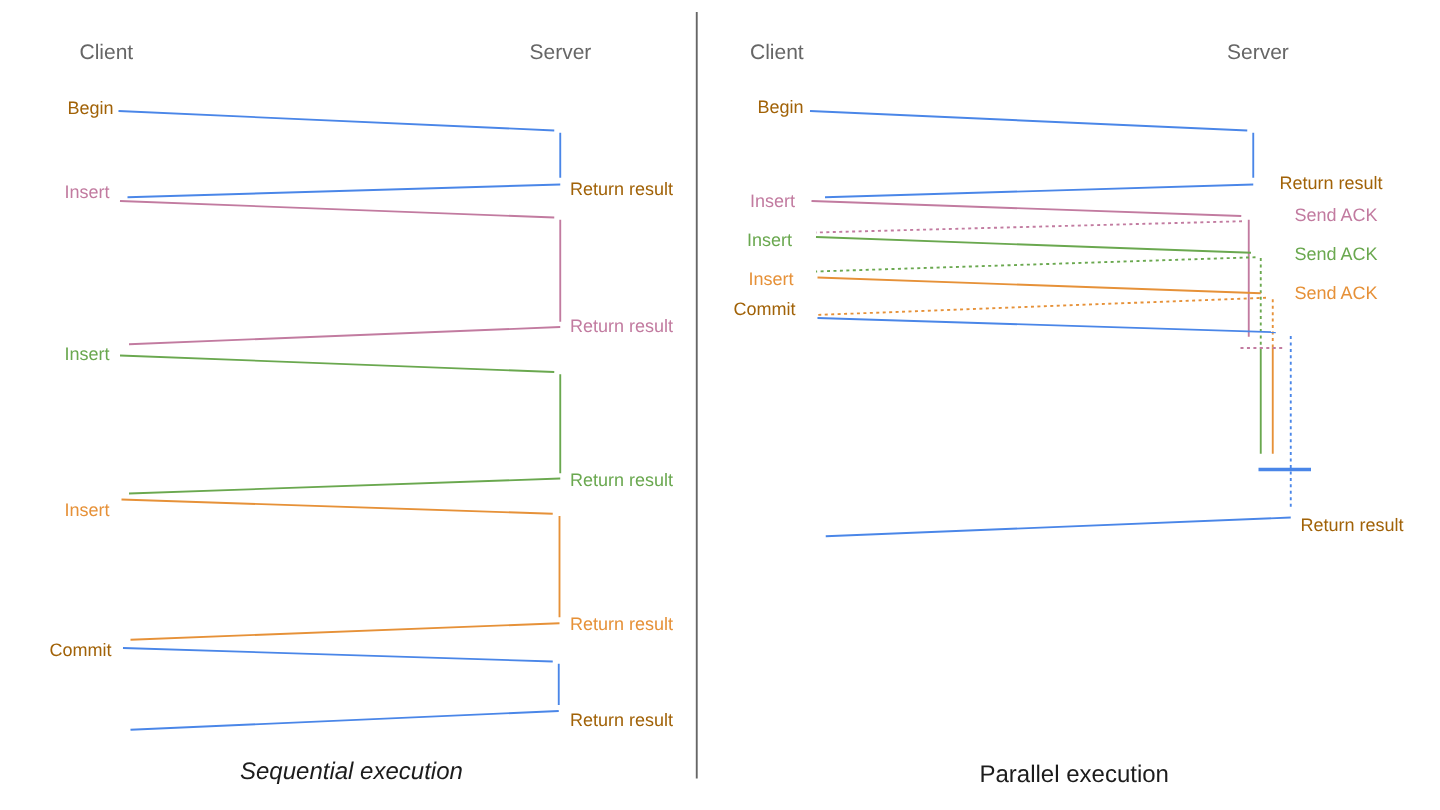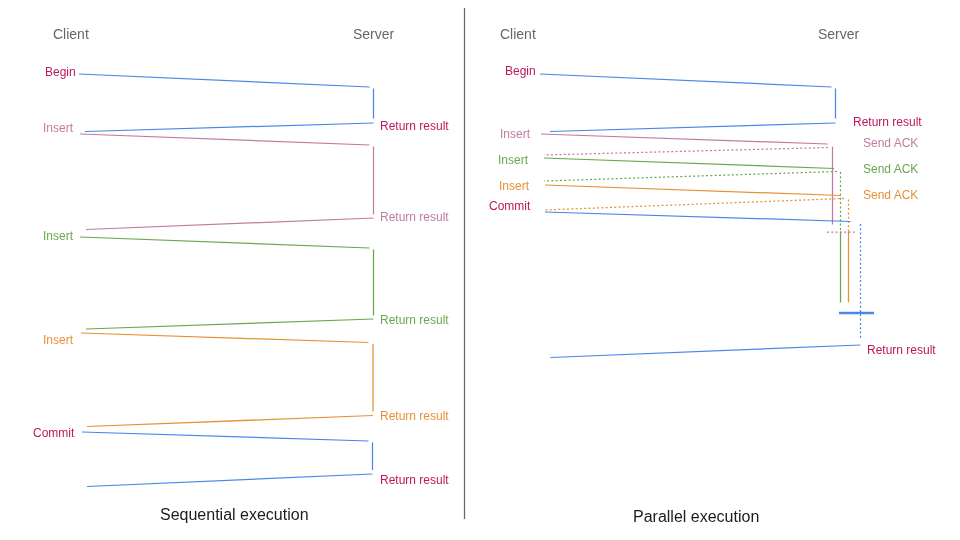--- a/index.html
+++ b/index.html
@@ -5,21 +5,21 @@
   html,body{margin:0;padding:0;}
   body{
     width:960px;height:540px;position:relative;background:#ffffff;overflow:hidden;
     font-family:"Liberation Sans","DejaVu Sans",sans-serif;
   }
   #diagram-canvas{position:absolute;left:0;top:0;}
   .lbl{position:absolute;font-size:12px;line-height:14px;white-space:nowrap;}
   .hdr{position:absolute;font-size:14px;line-height:16px;color:#666666;white-space:nowrap;}
   .title{position:absolute;font-size:16px;line-height:18px;color:#1c1c1c;white-space:nowrap;}
   .time-lbl{position:absolute;font-size:13px;line-height:15px;color:#333333;white-space:nowrap;margin-top:20px;}
-  .c-blue{color:#be185d;} .c-pink{color:#c27ba0;} .c-green{color:#6aa84f;} .c-orange{color:#e69138;}
+  .c-blue{color:#a16207;} .c-pink{color:#c27ba0;} .c-green{color:#6aa84f;} .c-orange{color:#e69138;}
   .st-blue{stroke:#4a86e8;} .st-pink{stroke:#c27ba0;} .st-green{stroke:#6aa84f;}
   .st-orange{stroke:#e69138;} .st-gray{stroke:#666666;}
   path{fill:none;stroke-width:1.25;}
   .dot{stroke-dasharray:2 2.3;}
   .bar{stroke-width:2.4;}
 </style>
 </head>
 <body>
 
 <svg id="diagram-canvas" width="960" height="540" viewBox="0 0 960 540">
@@ -122,15 +122,15 @@
 <div class="lbl c-green" style="left:498px;top:153px;">Insert</div>
 <div class="lbl c-orange" style="left:499px;top:179px;">Insert</div>
 <div class="lbl c-blue" style="left:489px;top:199px;">Commit</div>
 
 <div class="lbl c-blue" style="left:853px;top:115px;">Return result</div>
 <div class="lbl c-pink" style="left:863px;top:136px;">Send ACK</div>
 <div class="lbl c-green" style="left:863px;top:162px;">Send ACK</div>
 <div class="lbl c-orange" style="left:863px;top:188px;">Send ACK</div>
 <div class="lbl c-blue" style="left:867px;top:343px;">Return result</div>
 
-<div class="title" style="left:160px;top:506px;">Sequential execution</div>
-<div class="title" style="left:633px;top:508px;text-align:right;">Parallel execution</div>
+<div class="title" style="left:160px;top:506px;font-style:italic;">Sequential execution</div>
+<div class="title" style="left:653px;top:508px;text-align:right;">Parallel execution</div>
 <div class="time-lbl" style="left:450px;top:526px;">Time</div>
 
 </body></html>

